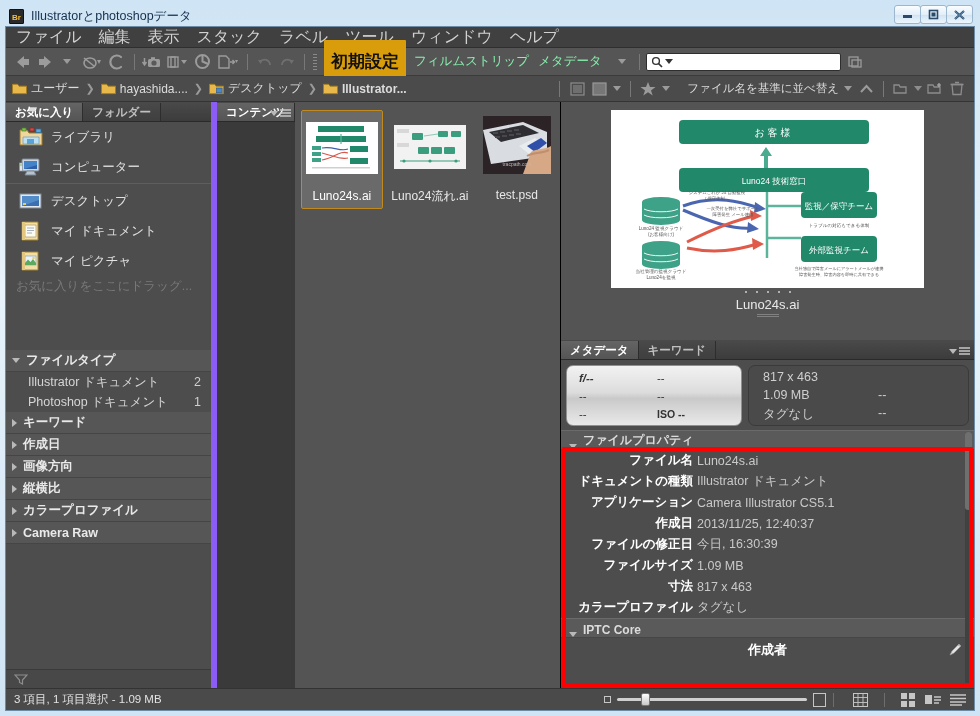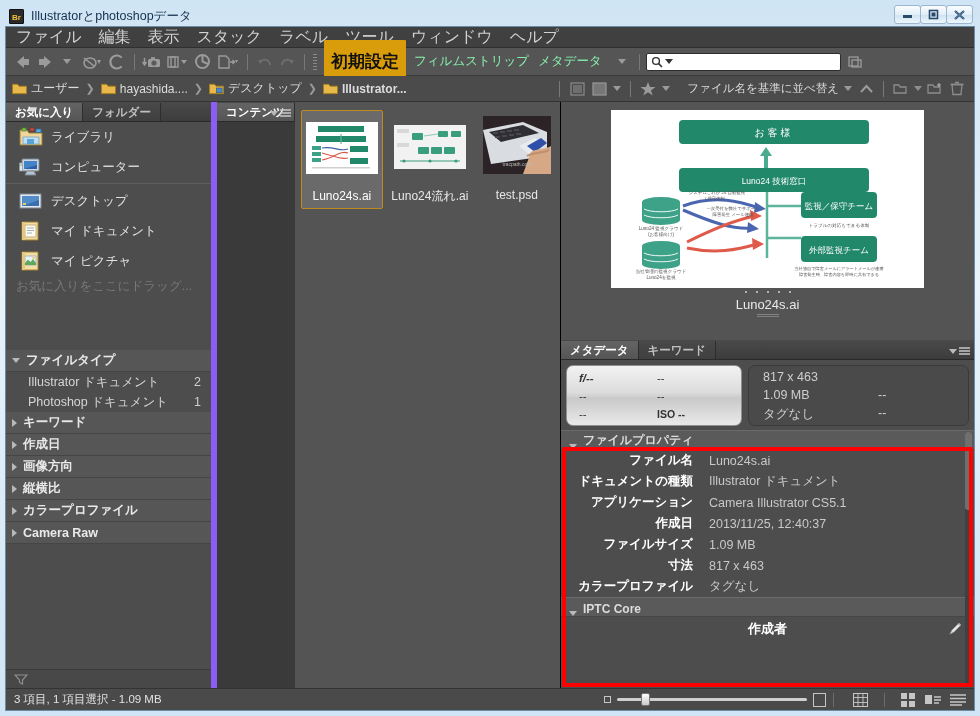--- a/index.html
+++ b/index.html
@@ -175,21 +175,21 @@
   .placard-dark .r{position:absolute;display:flex;width:100%;box-sizing:border-box;padding:0 14px;}
 
   .meta-scroll{flex:1;min-height:0;overflow:hidden;position:relative;background:#4d4d4d;}
   .sec-head{
     display:flex;align-items:flex-end;height:18px;background:#5a5a5a;
     border-top:1px solid #6a6a6a;border-bottom:1px solid #464646;
     color:#dcdcdc;font-size:12px;font-weight:bold;padding-left:8px;
   }
   .sec-head .tri{margin-right:6px;}
   .mrow{display:flex;height:21px;align-items:center;font-size:12.5px;}
-  .mrow .k{width:132px;text-align:right;color:#fff;font-weight:bold;padding-right:16px;flex:0 0 auto;}
+  .mrow .k{width:132px;text-align:right;color:#fff;font-weight:bold;padding-right:4px;flex:0 0 auto;}
   .mrow .v{color:#c9c9c9;}
   .iptc-row{display:flex;height:24px;align-items:center;justify-content:center;position:relative;font-size:13px;color:#fff;font-weight:bold;}
   .pencil{position:absolute;right:12px;top:5px;}
 
   .vscroll{position:absolute;right:2px;top:2px;width:7px;bottom:4px;background:#414141;border-radius:3px;}
   .vscroll .thumbbar{position:absolute;left:0;top:0;width:7px;height:78px;background:#6f6f6f;border-radius:3px;}
 
   .redbox{
     position:absolute;pointer-events:none;border:4px solid #ff0000;
     box-sizing:border-box;border-radius:1px;
@@ -769,20 +769,24 @@
             </div>
             <div class="mrow">
               <span class="k">アプリケーション</span>
               <span class="v">Camera Illustrator CS5.1</span>
             </div>
             <div class="mrow">
               <span class="k">作成日</span>
               <span class="v">2013/11/25, 12:40:37</span>
             </div>
             <div class="mrow">
+              <span class="k">ファイルの修正日</span>
+              <span class="v">今日, 16:30:39</span>
+            </div>
+            <div class="mrow">
               <span class="k">ファイルサイズ</span>
               <span class="v">1.09 MB</span>
             </div>
             <div class="mrow">
               <span class="k">寸法</span>
               <span class="v">817 x 463</span>
             </div>
             <div class="mrow">
               <span class="k">カラープロファイル</span>
               <span class="v">タグなし</span>

